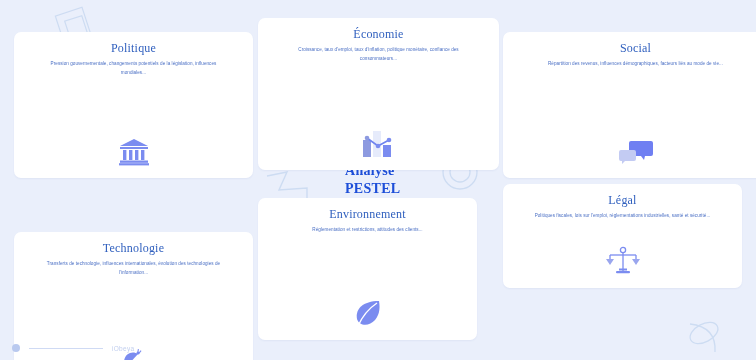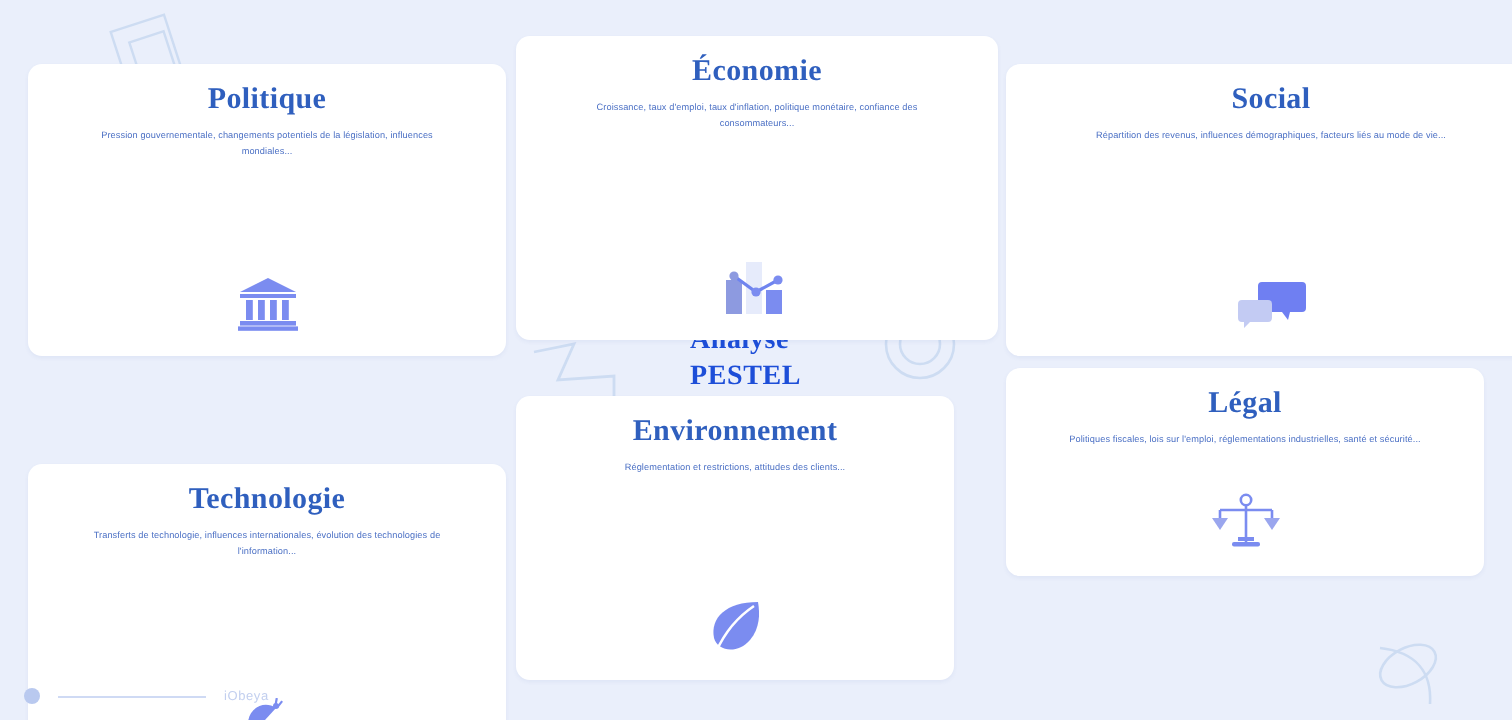--- a/index.html
+++ b/index.html
@@ -42,22 +42,22 @@
     box-sizing: border-box;
     padding: 10px 14px 8px 14px;
     display: flex;
     flex-direction: column;
     align-items: center;
     box-shadow: 0 1px 2px rgba(70,95,170,0.07);
   }
 
   .card-title {
     font-family: "Liberation Serif", serif;
-    font-weight: bold;
-    font-size: 15px;
+    font-weight: normal;
+    font-size: 12px;
     color: #2f5fbe;
     letter-spacing: 0.2px;
     text-align: center;
     margin: 0 0 5px 0;
     line-height: 1.1;
   }
 
   .card-desc {
     font-size: 4.6px;
     line-height: 1.85;

